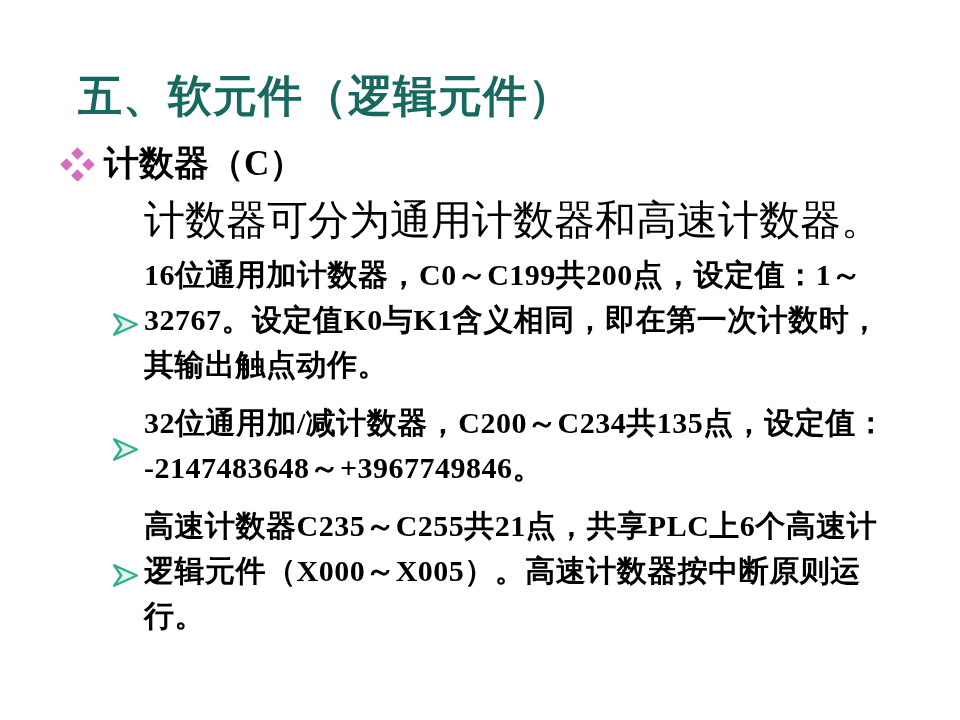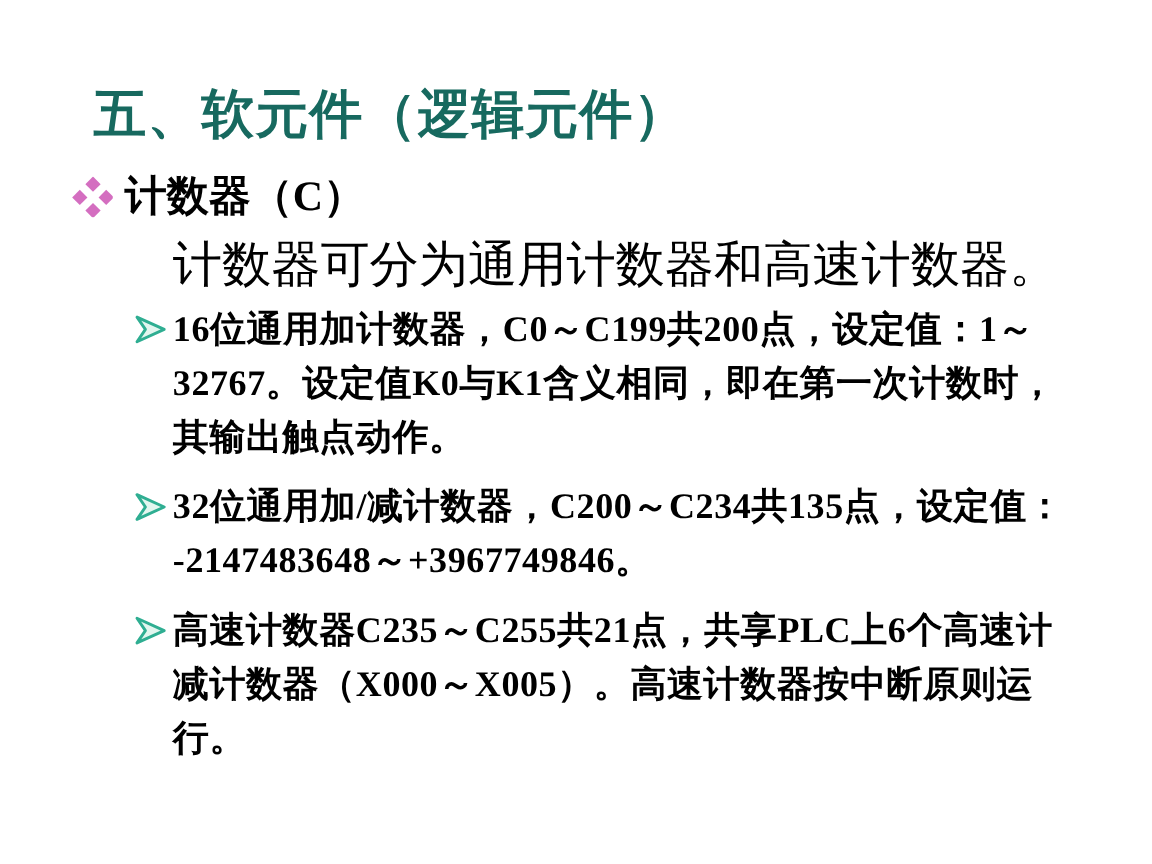--- a/index.html
+++ b/index.html
@@ -56,21 +56,21 @@
     white-space: nowrap;
   }
   .bullet-list {
     position: absolute;
     left: 112px;
     top: 252px;
     width: 810px;
   }
   .bullet-item {
     display: flex;
-    align-items: flex-start;
+    align-items: center;
     margin-bottom: 13px;
   }
   .arrow-icon {
     width: 27px;
     height: 27px;
     flex: 0 0 auto;
     margin-top: 9px;
     margin-right: 5px;
   }
   .bullet-text {
@@ -119,18 +119,18 @@
       </svg>
       <div class="bullet-text">32位通用加/减计数器，C200～C234共135点，设定值：
 -2147483648～+3967749846。</div>
     </div>
 
     <div class="bullet-item">
       <svg class="arrow-icon" viewBox="0 0 100 100">
         <polygon points="8,12 92,50 8,88 34,50" fill="#e2f6ef" stroke="#2fae92" stroke-width="9" stroke-linejoin="round"></polygon>
       </svg>
       <div class="bullet-text">高速计数器C235～C255共21点，共享PLC上6个高速计
-减计数器（X000～X005）。高速计数器按中断原则运
+逻辑元件（X000～X005）。高速计数器按中断原则运
 行。</div>
     </div>
 
   </div>
 </div>
 
 </body></html>

